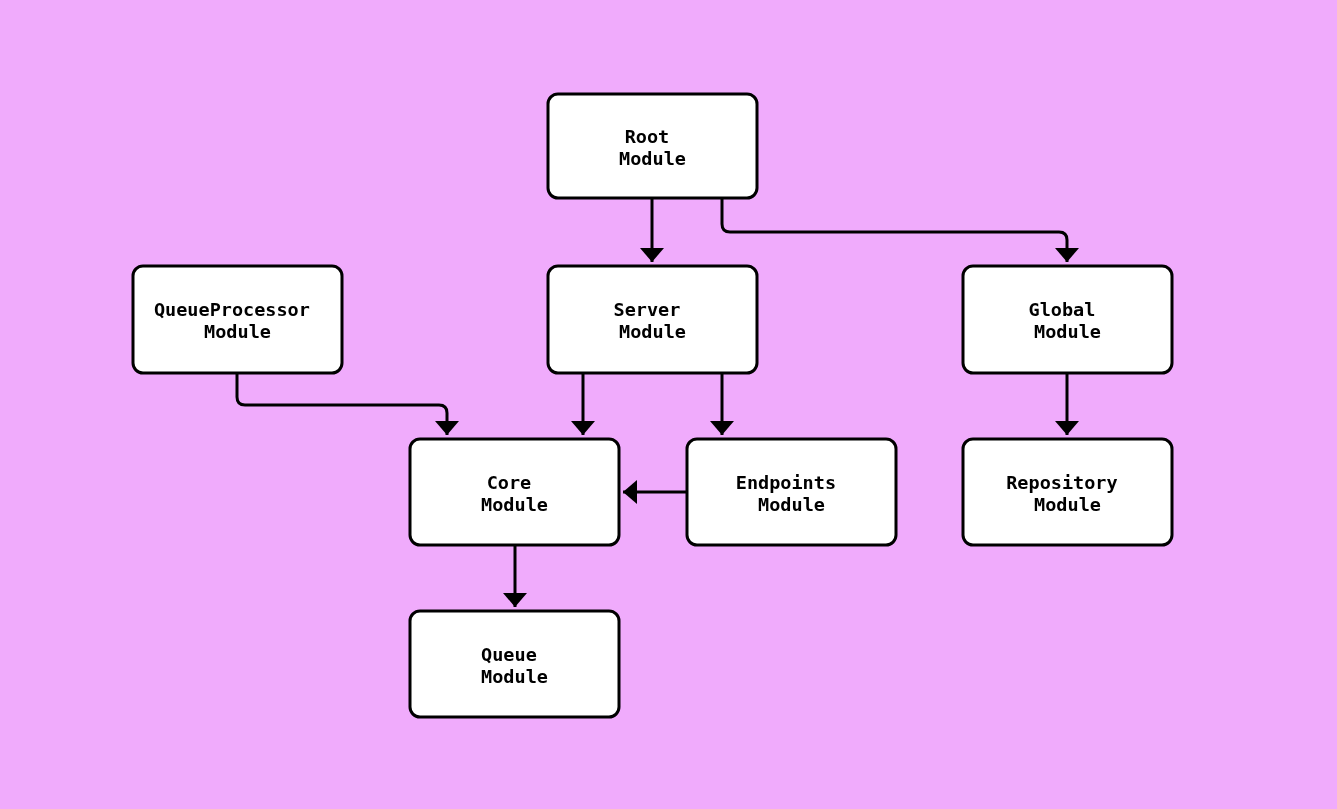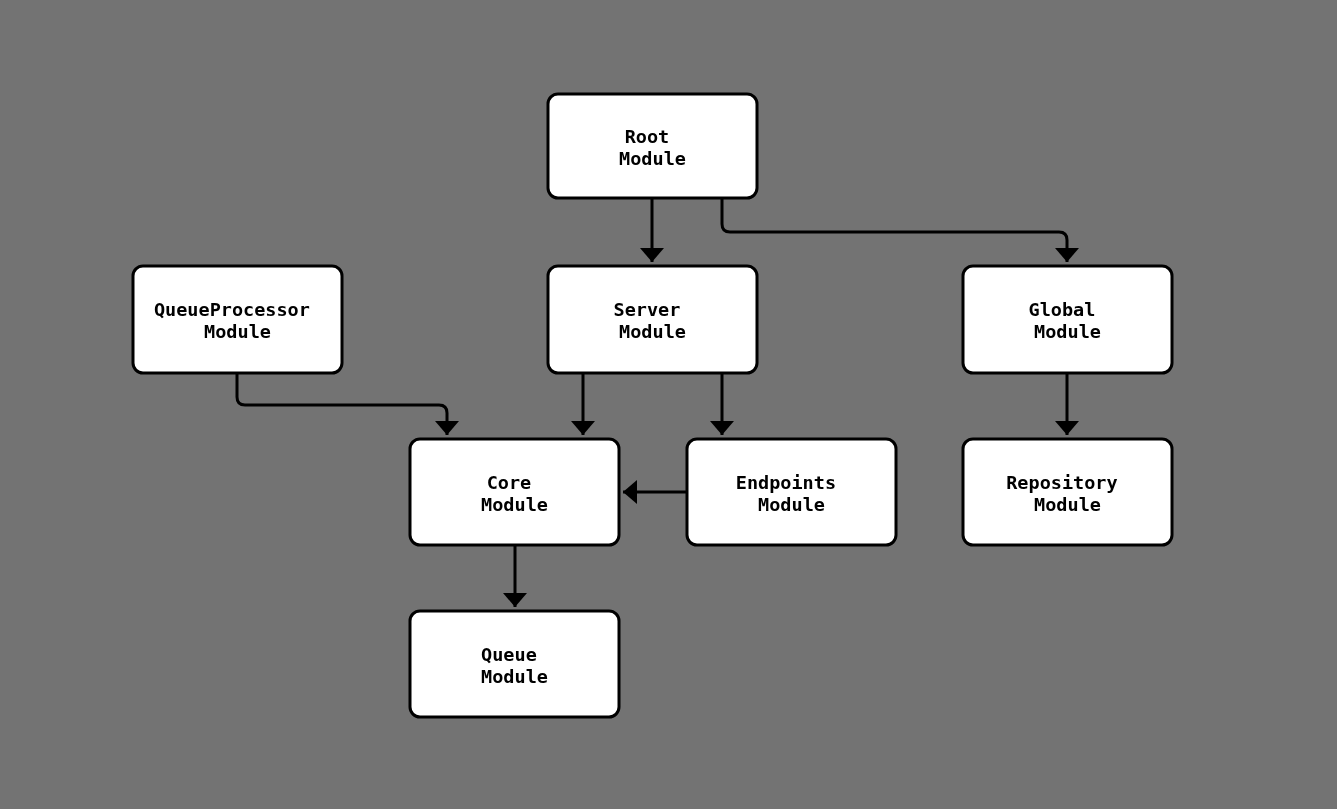--- a/index.html
+++ b/index.html
@@ -4,21 +4,21 @@
 <style>
   html, body {
     margin: 0;
     padding: 0;
     background: #ffffff;
   }
   #canvas {
     position: relative;
     width: 1337px;
     height: 809px;
-    background: #737373;
+    background: #f0abfc;
     overflow: hidden;
   }
   svg {
     display: block;
   }
   .node-rect {
     fill: #ffffff;
     stroke: #000000;
     stroke-width: 3;
   }

